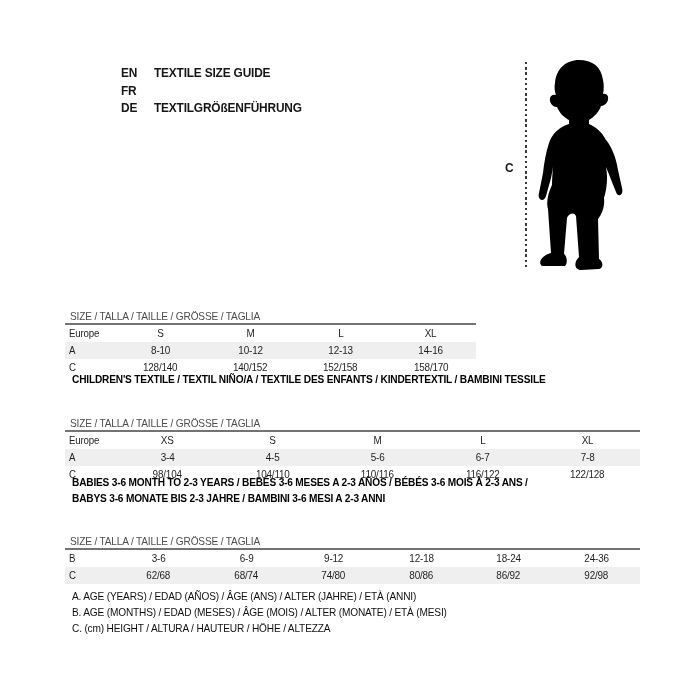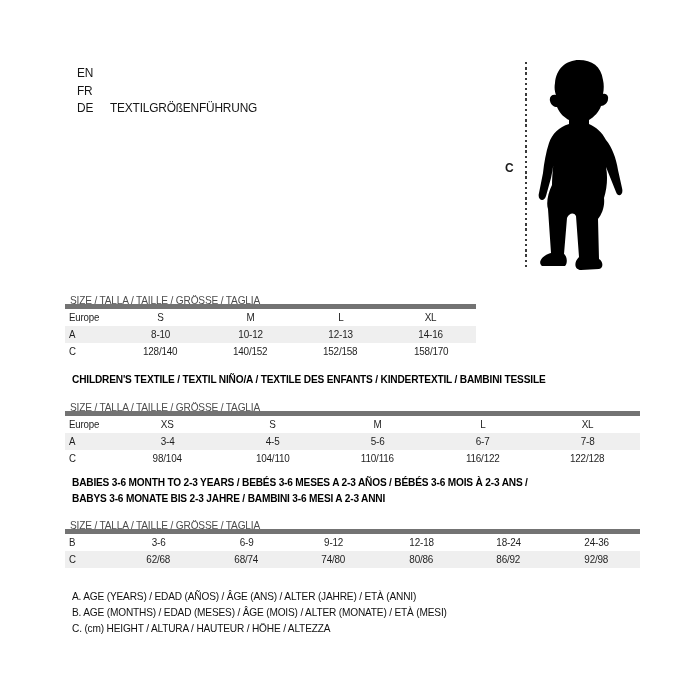--- a/index.html
+++ b/index.html
@@ -5,51 +5,52 @@
   html,body{margin:0;padding:0;background:#fff;}
   .page{position:relative;width:700px;height:700px;background:#ffffff;overflow:hidden;
         font-family:"Liberation Sans","DejaVu Sans",sans-serif;color:#111;}
 
   
   .cx{display:inline-block;transform:scaleX(.88);transform-origin:0 50%;white-space:nowrap;letter-spacing:-.2px;}
   .cxc{display:inline-block;transform:scaleX(.9);transform-origin:50% 50%;white-space:nowrap;letter-spacing:-.2px;}
 
   
   .lang-block{position:absolute;left:77px;top:64px;}
-  .lang-row{display:flex;height:17.5px;line-height:17.5px;font-size:13.5px;font-weight:normal;color:#161616;}
+  .lang-row{display:flex;height:17.5px;line-height:17.5px;font-size:13.5px;font-weight:bold;color:#161616;margin-left:44px;}
   .lang-code{width:33px;}
 
   
   .dash-line{position:absolute;left:525px;top:62px;width:1.6px;height:207px;
              background:repeating-linear-gradient(to bottom,#3a3a3a 0 2.4px,transparent 2.4px 5.2px);}
   .c-label{position:absolute;left:505px;top:161px;font-size:12px;font-weight:600;color:#1a1a1a;}
   .baby-svg{position:absolute;left:533px;top:57px;}
 
   
   .ttl{position:absolute;left:72px;font-size:11.5px;font-weight:bold;color:#000;line-height:15.5px;}
   .tbl{position:absolute;left:65px;}
   .thead{height:18px;line-height:18px;padding-left:5px;font-size:11.5px;color:#4d4d4d;
-         border-bottom:5px solid #737373;box-sizing:border-box;}
+         border-bottom:2px solid #737373;box-sizing:border-box;margin-top:16px;}
   .trow{display:flex;height:17px;line-height:17px;font-size:11px;color:#1e1e1e;}
   .trow .lbl{width:50px;padding-left:4px;box-sizing:border-box;}
   .trow .val{flex:1;text-align:center;}
   .shaded{background:#efefef;}
 
   
   .legend{position:absolute;left:72px;top:588px;}
   .legend-line{height:16px;line-height:16px;font-size:11.5px;font-weight:normal;color:#111;}
 </style>
 </head>
 <body>
 
 <div class="page">
 
   <div class="lang-block" id="lang-block">
       <div class="lang-row">
         <div class="lang-code"><span class="cx">EN</span></div>
+        <div><span class="cx">TEXTILE SIZE GUIDE</span></div>
       </div>
       <div class="lang-row">
         <div class="lang-code"><span class="cx">FR</span></div>
       </div>
       <div class="lang-row">
         <div class="lang-code"><span class="cx">DE</span></div>
         <div><span class="cx">TEXTILGRÖßENFÜHRUNG</span></div>
       </div>
     </div>
 

